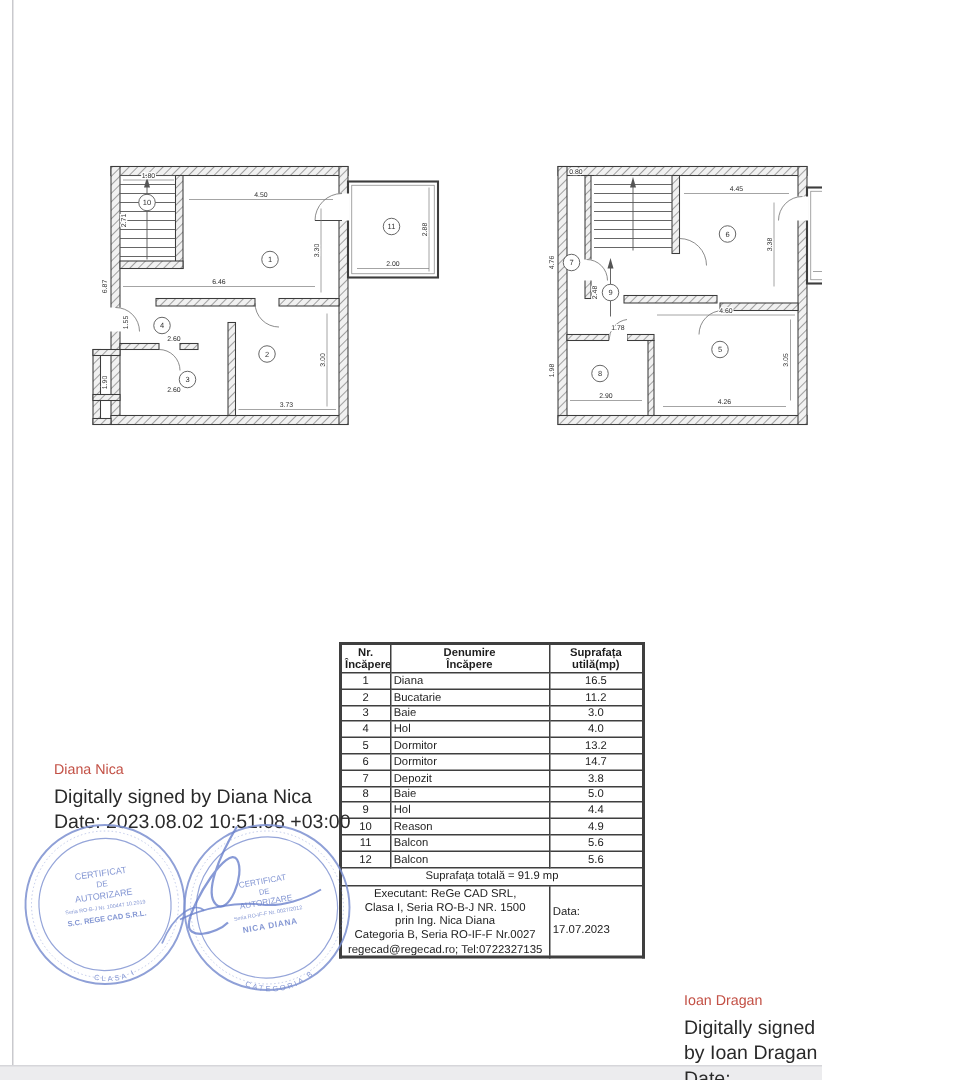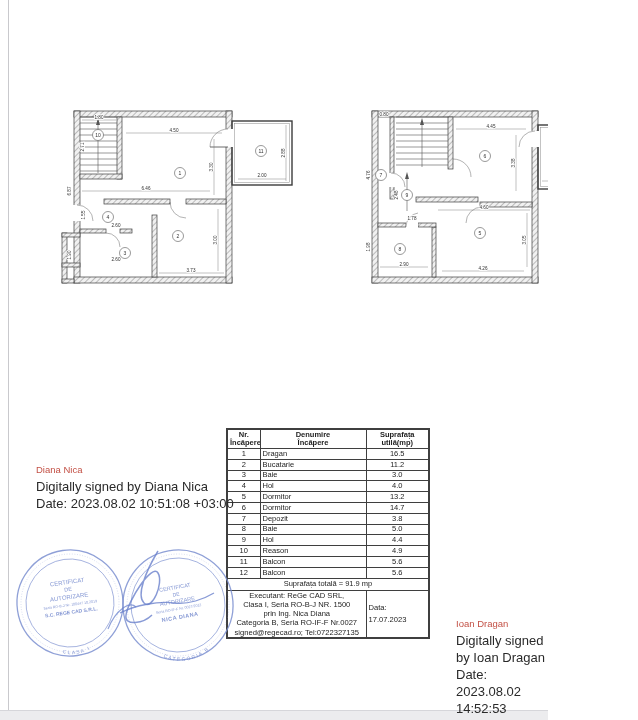--- a/index.html
+++ b/index.html
@@ -19,21 +19,21 @@
   .rooms tbody tr.datarow{height:10.8px;}
   .c{text-align:center;}
   .l{text-align:left;padding-left:4px;}
   .spanrow td{text-align:center;height:11px;}
   .exec{text-align:center;font-size:7.6px;line-height:1.22;padding:2px 1px;}
   .datecell{vertical-align:top;text-align:left;padding:2px 0 0 4px;font-size:7.6px;line-height:1.6;margin-top:44px;}
   .recvrow td{height:48px;}
   .recv{vertical-align:top;text-align:center;padding-top:2px;}
 
   
-  .sig{position:absolute;line-height:1.3;}
+  .sig{position:absolute;line-height:1.3;margin-top:44px;}
   .sig-name{font-size:9.5px;color:#c35146;margin-bottom:3px;}
   .sig-line{font-size:13px;color:#2a2a2a;}
 
   svg text{font-family:"Liberation Sans",sans-serif;}
   .dimtext{font-size:4.6px;fill:#2f2f2f;paint-order:stroke;stroke:#ffffff;stroke-width:1.6px;}
   .roomnum{font-size:5px;fill:#333;}
   .stamptext{fill:#7b8fd0;opacity:.92;}
 </style>
 </head>
 <body>
@@ -264,21 +264,21 @@
           </th>
         <th>
             <div>Suprafața</div>
             <div>utilă(mp)</div>
           </th>
       </tr>
     </thead>
     <tbody>
       <tr class="datarow">
           <td class="c">1</td>
-          <td class="l">Dragan</td>
+          <td class="l">Diana</td>
           <td class="c">16.5</td>
         </tr>
       <tr class="datarow">
           <td class="c">2</td>
           <td class="l">Bucatarie</td>
           <td class="c">11.2</td>
         </tr>
       <tr class="datarow">
           <td class="c">3</td>
           <td class="l">Baie</td>
@@ -331,21 +331,21 @@
         </tr>
       <tr class="spanrow">
           <td colspan="3">Suprafața totală = 91.9 mp</td>
         </tr>
       <tr>
         <td colspan="2" class="exec">
           <div>Executant: ReGe CAD SRL,</div>
           <div>Clasa I, Seria RO-B-J NR. 1500</div>
           <div>prin Ing. Nica Diana</div>
           <div>Categoria B, Seria RO-IF-F Nr.0027</div>
-          <div>signed@regecad.ro; Tel:0722327135</div>
+          <div>regecad@regecad.ro; Tel:0722327135</div>
         </td>
         <td class="datecell">
           <div>Data:</div>
           <div>17.07.2023</div>
         </td>
       </tr>
     </tbody>
   </table>
 
   <div class="sig" style="left:36px;top:464px;">

